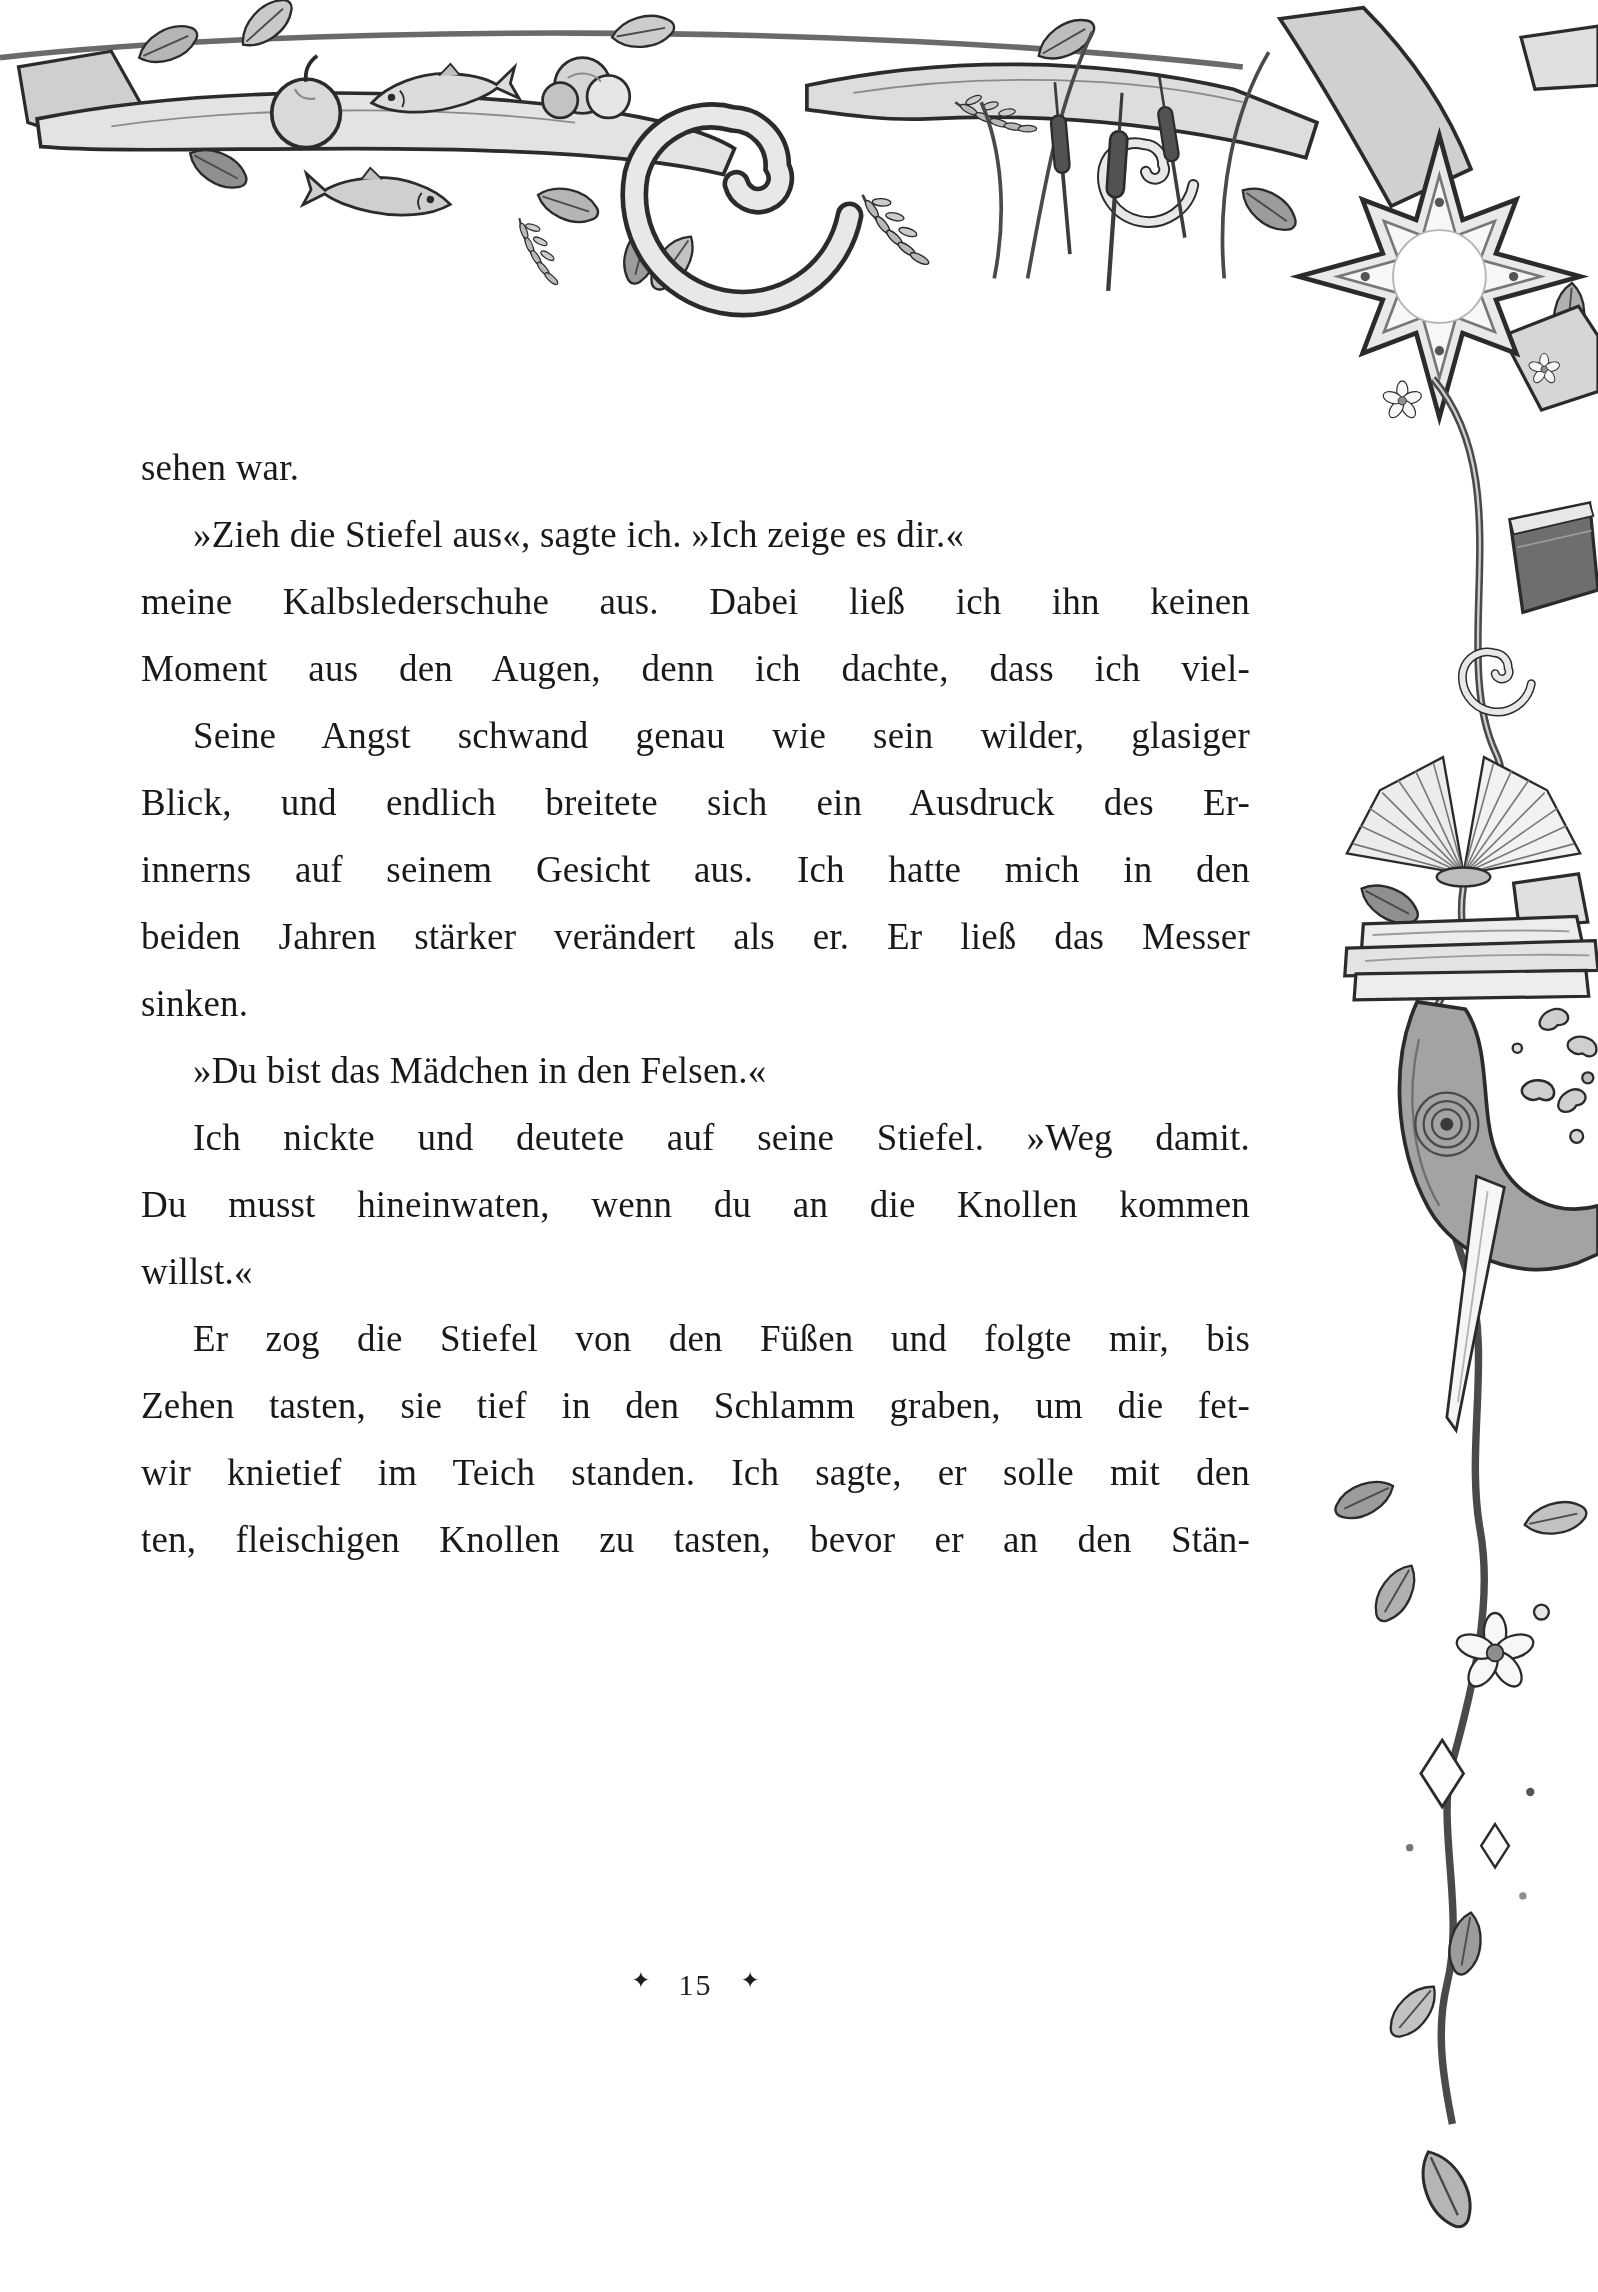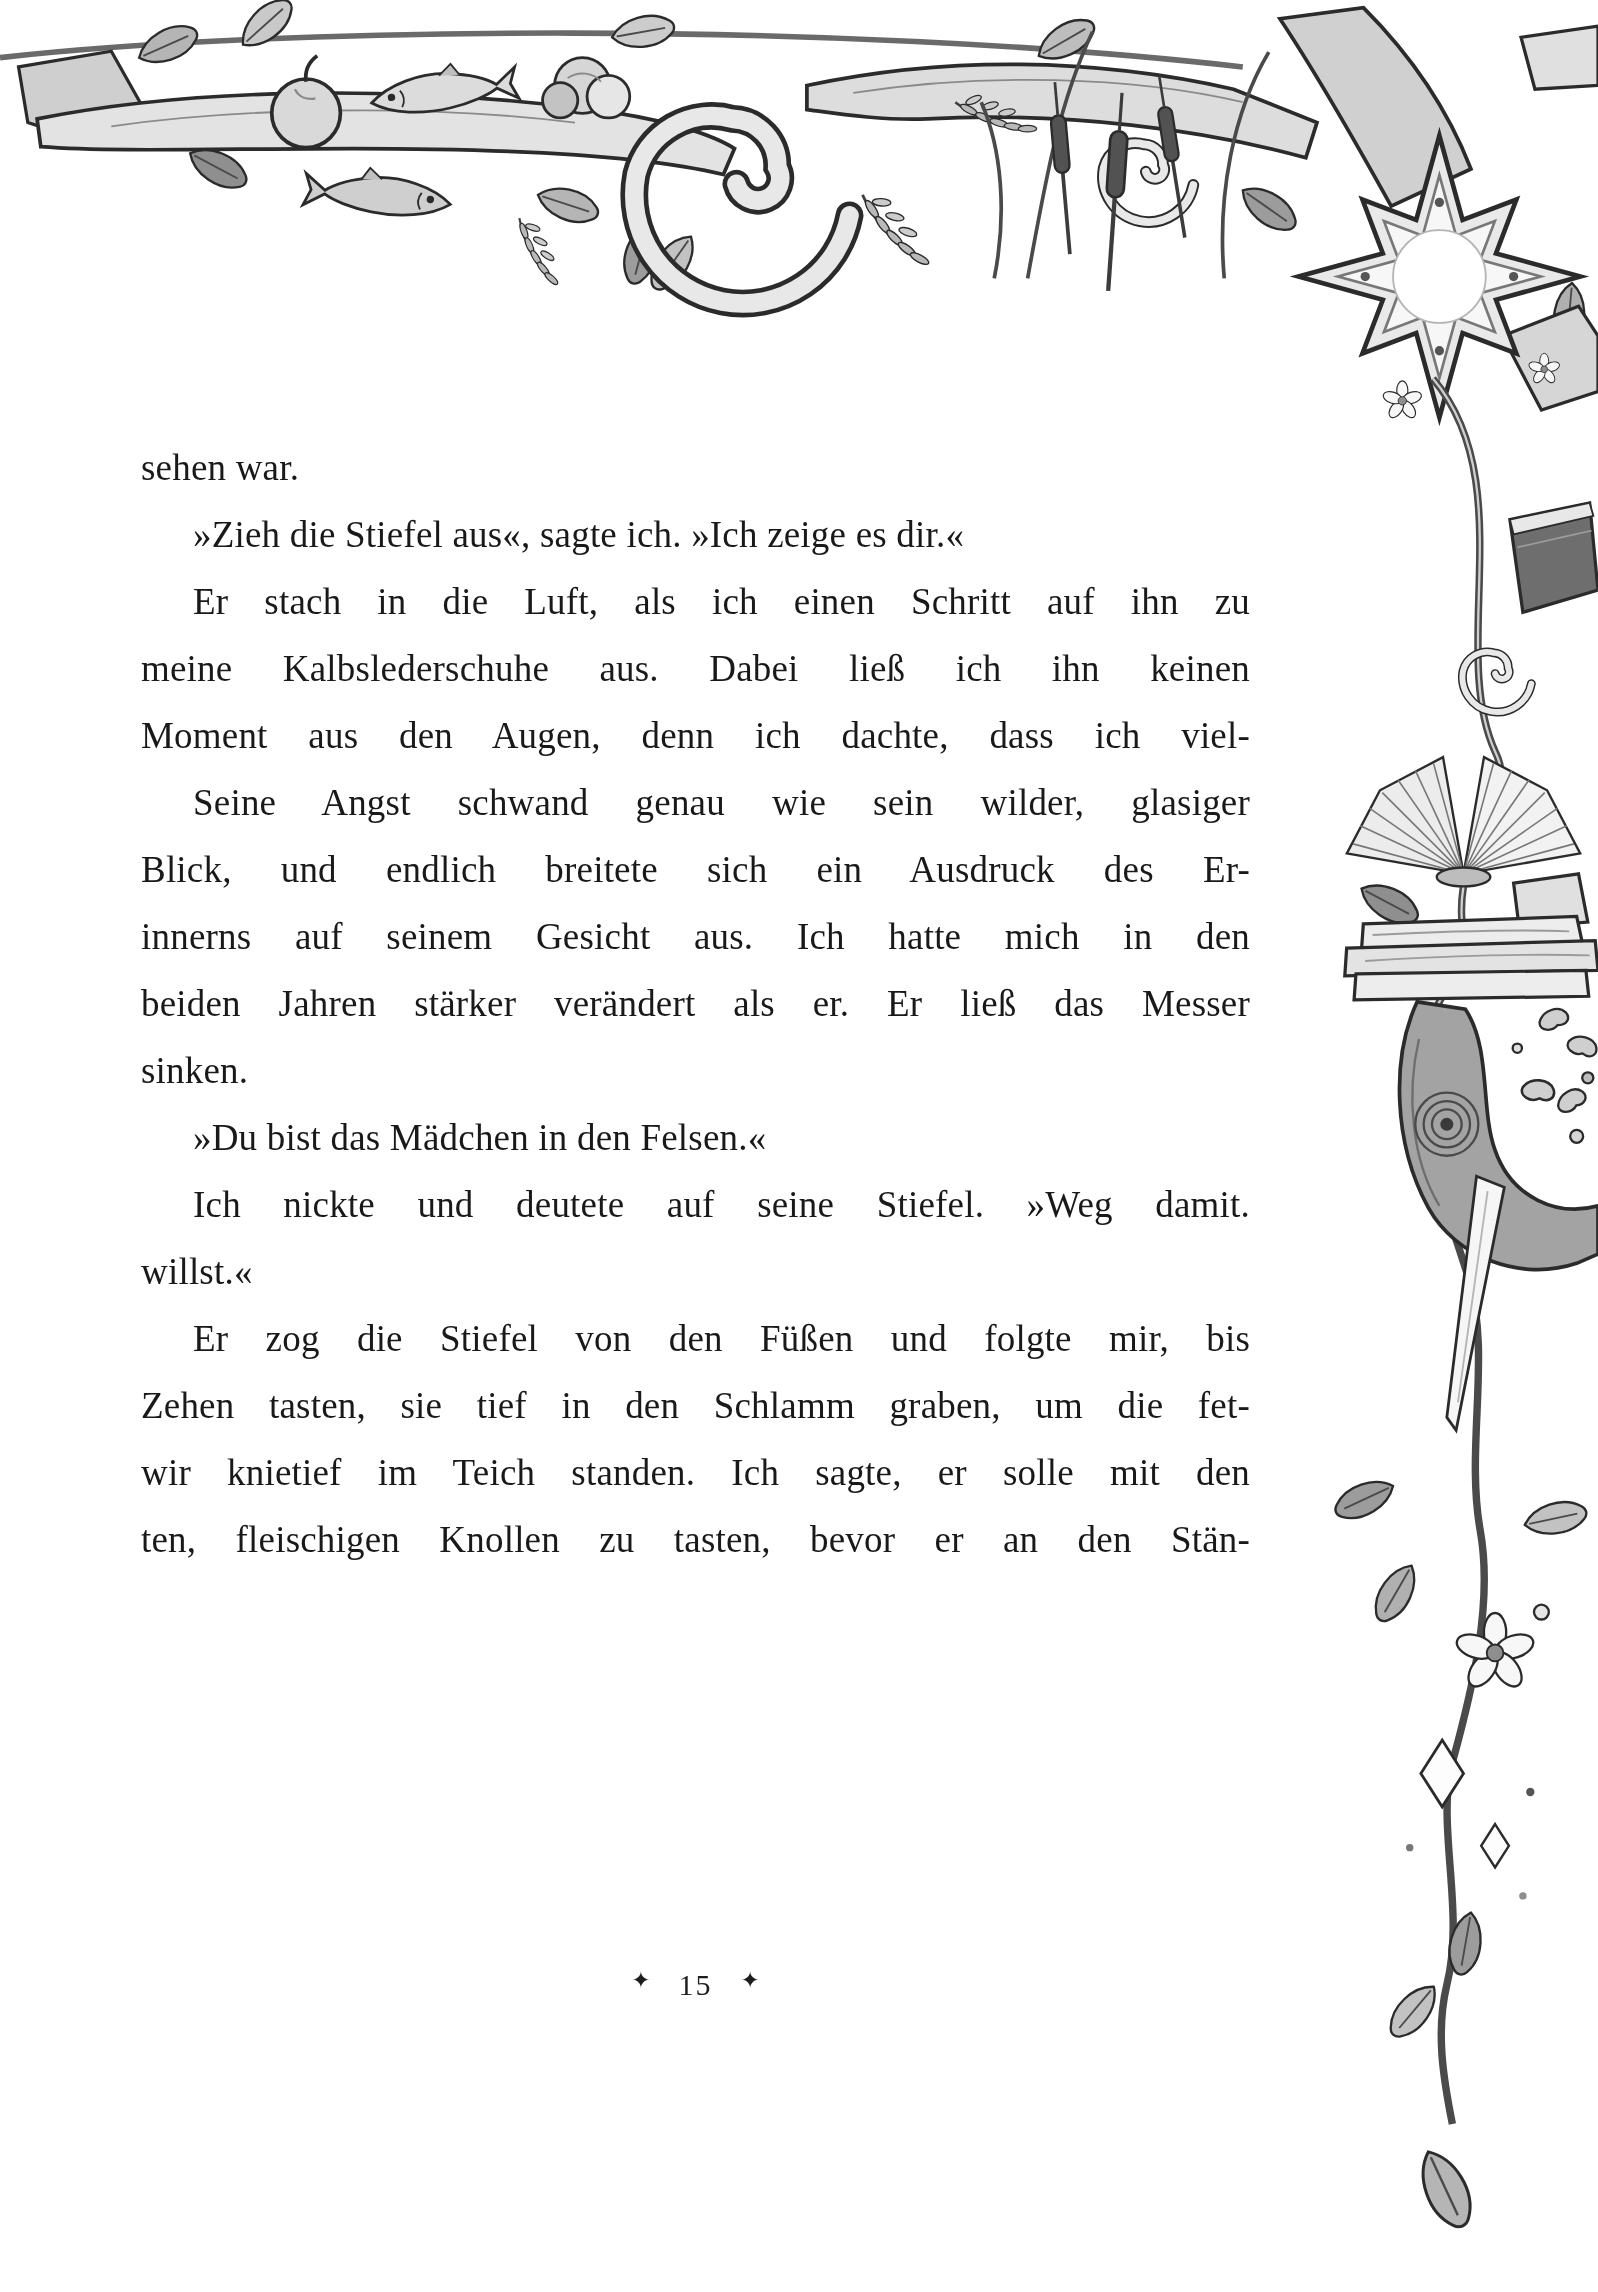--- a/index.html
+++ b/index.html
@@ -230,30 +230,30 @@
       <use href="#leaf" transform="translate(1586,2062) rotate(100)" fill="#9c9c9c" stroke="#2b2b2b" stroke-width="2.5"></use>
       <use href="#leaf" transform="translate(1546,2142) rotate(130)" fill="#c2c2c2" stroke="#2b2b2b" stroke-width="2.5"></use>
 
       <use href="#leaf" transform="translate(1540,2320) rotate(65) scale(1.3)" fill="#b5b5b5" stroke="#2b2b2b" stroke-width="2.5"></use>
     </g>
   </svg>
 
   <div class="text-block">
       <div class="text-line par-end">sehen war.</div>
       <div class="text-line indent par-end">»Zieh die Stiefel aus«, sagte ich. »Ich zeige es dir.«</div>
-      <div class="text-line indent">Er stach in die Luft, als ich einen Schritt auf ihn zu</div>
       <div class="text-line">meine Kalbslederschuhe aus. Dabei ließ ich ihn keinen</div>
       <div class="text-line">Moment aus den Augen, denn ich dachte, dass ich viel-</div>
       <div class="text-line indent">Seine Angst schwand genau wie sein wilder, glasiger</div>
       <div class="text-line">Blick, und endlich breitete sich ein Ausdruck des Er-</div>
       <div class="text-line">innerns auf seinem Gesicht aus. Ich hatte mich in den</div>
       <div class="text-line">beiden Jahren stärker verändert als er. Er ließ das Messer</div>
       <div class="text-line par-end">sinken.</div>
       <div class="text-line indent par-end">»Du bist das Mädchen in den Felsen.«</div>
       <div class="text-line indent">Ich nickte und deutete auf seine Stiefel. »Weg damit.</div>
+      <div class="text-line">Du musst hineinwaten, wenn du an die Knollen kommen</div>
       <div class="text-line par-end">willst.«</div>
       <div class="text-line indent">Er zog die Stiefel von den Füßen und folgte mir, bis</div>
       <div class="text-line">Zehen tasten, sie tief in den Schlamm graben, um die fet-</div>
       <div class="text-line">wir knietief im Teich standen. Ich sagte, er solle mit den</div>
       <div class="text-line">ten, fleischigen Knollen zu tasten, bevor er an den Stän-</div>
     </div>
 
   <div class="folio">
     <span class="orn left">✦</span><span class="num">15</span><span class="orn right">✦</span>
   </div>

